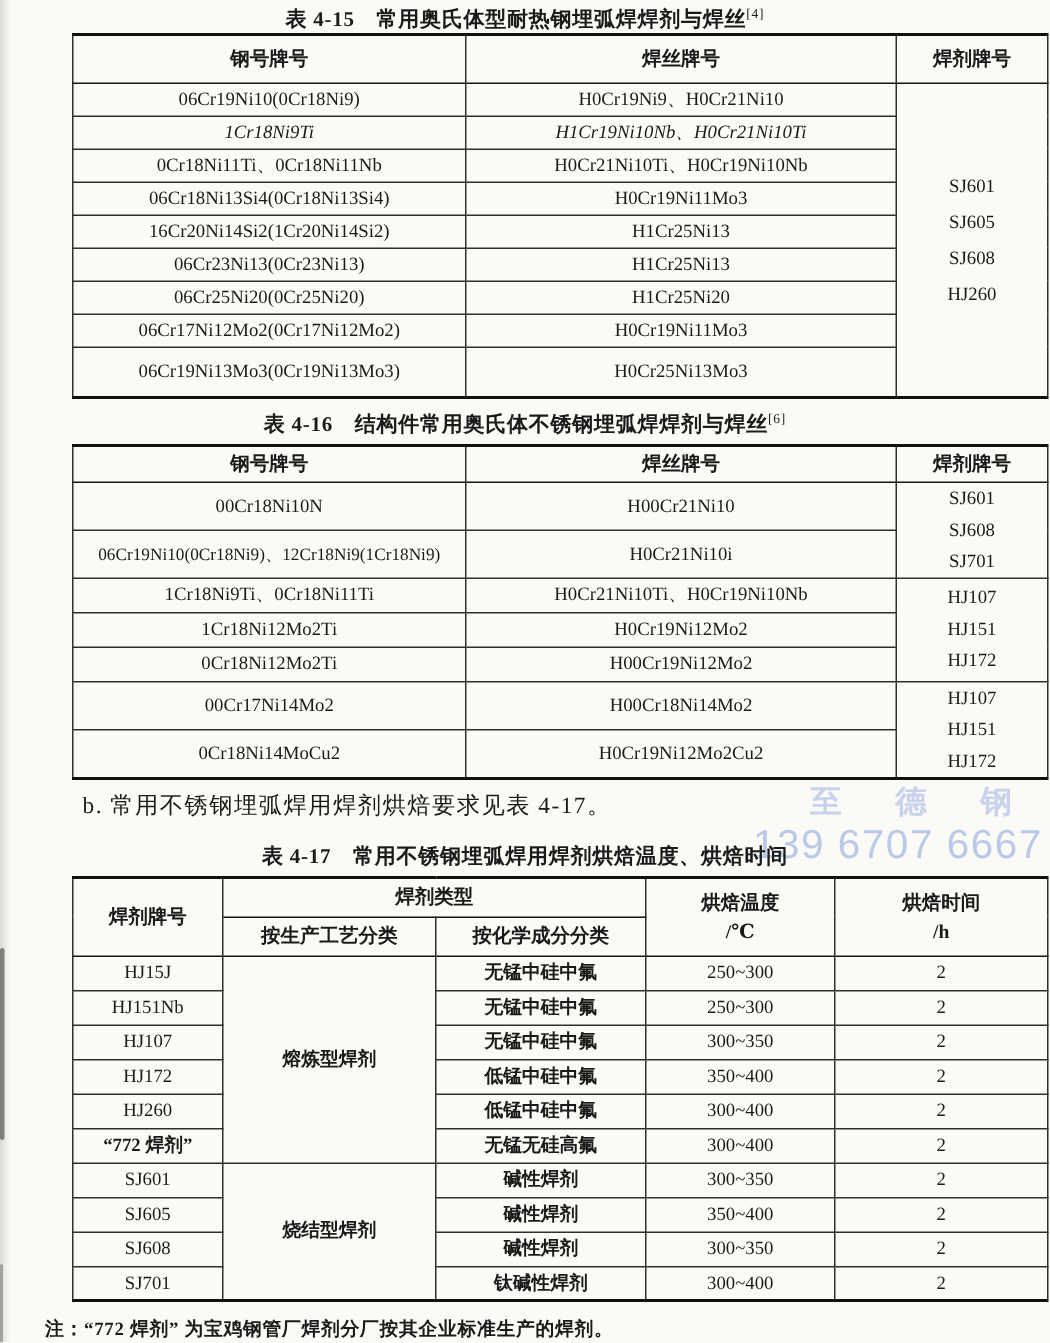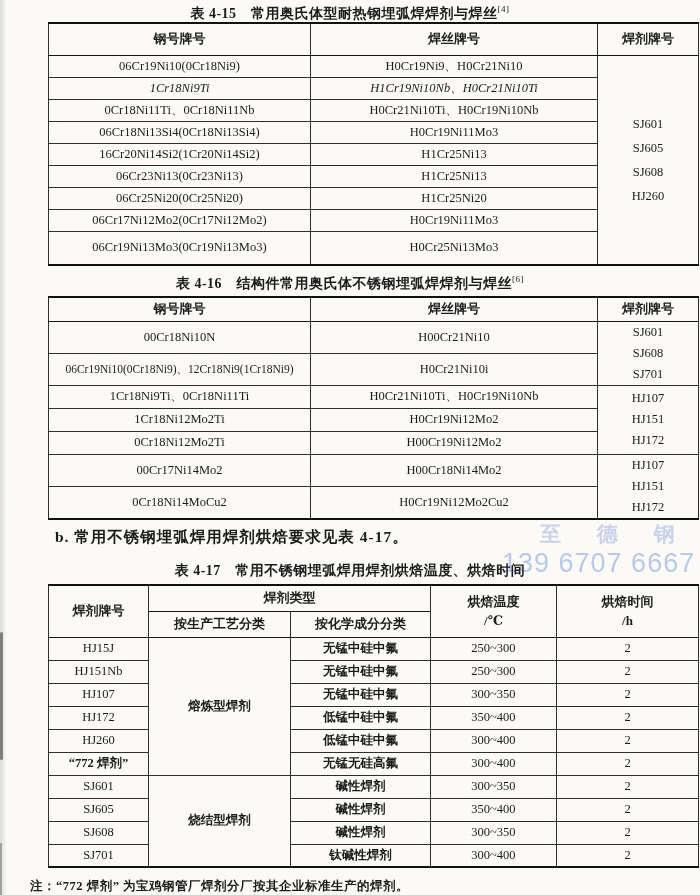--- a/index.html
+++ b/index.html
@@ -16,21 +16,21 @@
     background:transparent; }
   table.tbl { border:1.5px solid #171717; border-top:2.5px solid #111; border-bottom:2.5px solid #111; }
   .tbl th, .tbl td { border:1px solid #2e2e2e; padding:0 3px; text-align:center;
     font-size:12.5px; white-space:nowrap; overflow:hidden; }
   .tbl thead th { font-weight:bold; font-size:13px; border-bottom:1.6px solid #151515; }
   .stack span { display:block; }
   .t15 .stack span { line-height:24px; }
   .t16 .stack span { line-height:21px; }
   .cjk-bold { font-weight:bold; }
   .hdr2 span { display:block; line-height:1.5; }
-  #bline { position:absolute; top:527px; left:55px; font-size:15.5px; font-weight:bold;
+  #bline { position:absolute; top:527px; left:55px; font-size:15.5px; font-weight:normal;
     letter-spacing:1px; z-index:2; }
   #note { position:absolute; top:878px; left:30px; font-size:12.5px; font-weight:bold;
     letter-spacing:0.5px; z-index:2; }
   #wm { position:absolute; z-index:1; }
   #wm .wm-name { position:absolute; top:520px; left:540px; width:160px;
     font-size:21px; font-weight:bold; letter-spacing:15px; color:#c9d2ec;
     font-family:"Liberation Sans","DejaVu Sans",sans-serif; white-space:nowrap; }
   #wm .wm-phone { position:absolute; top:548px; left:502px; width:200px;
     font-size:27px; color:#b9c9e8; letter-spacing:1px;
     font-family:"Liberation Sans","DejaVu Sans",sans-serif; white-space:nowrap; }

